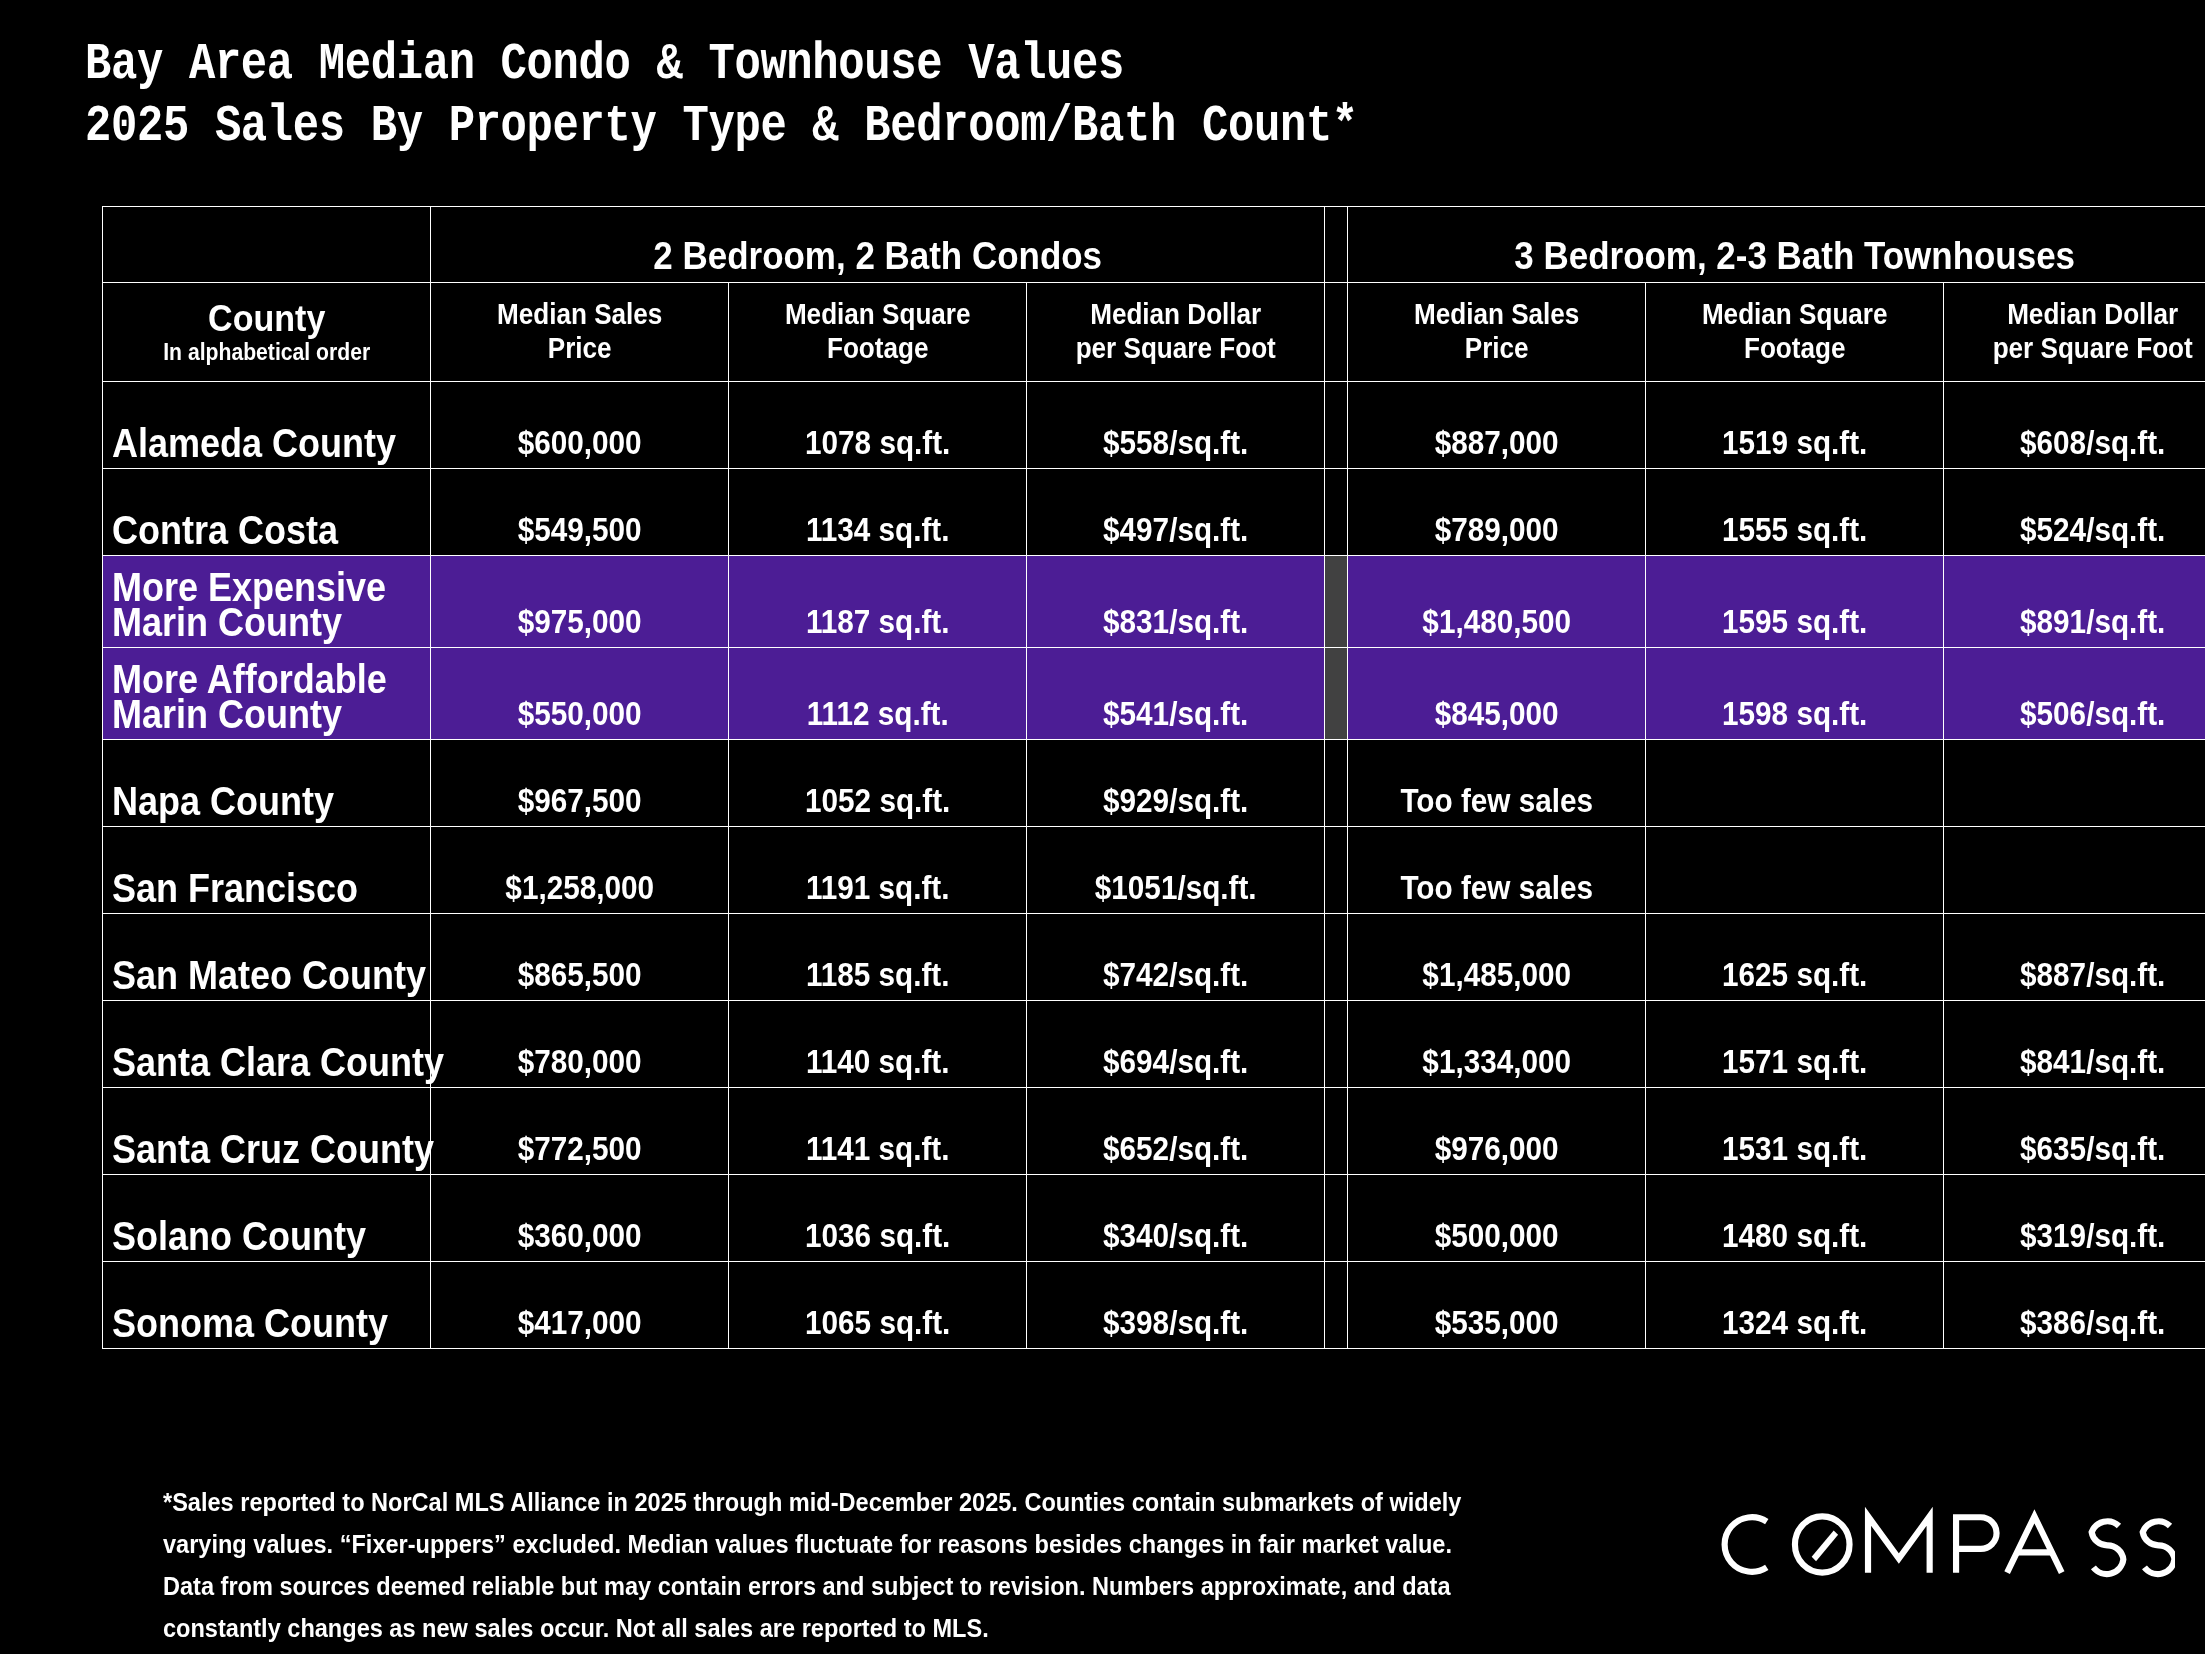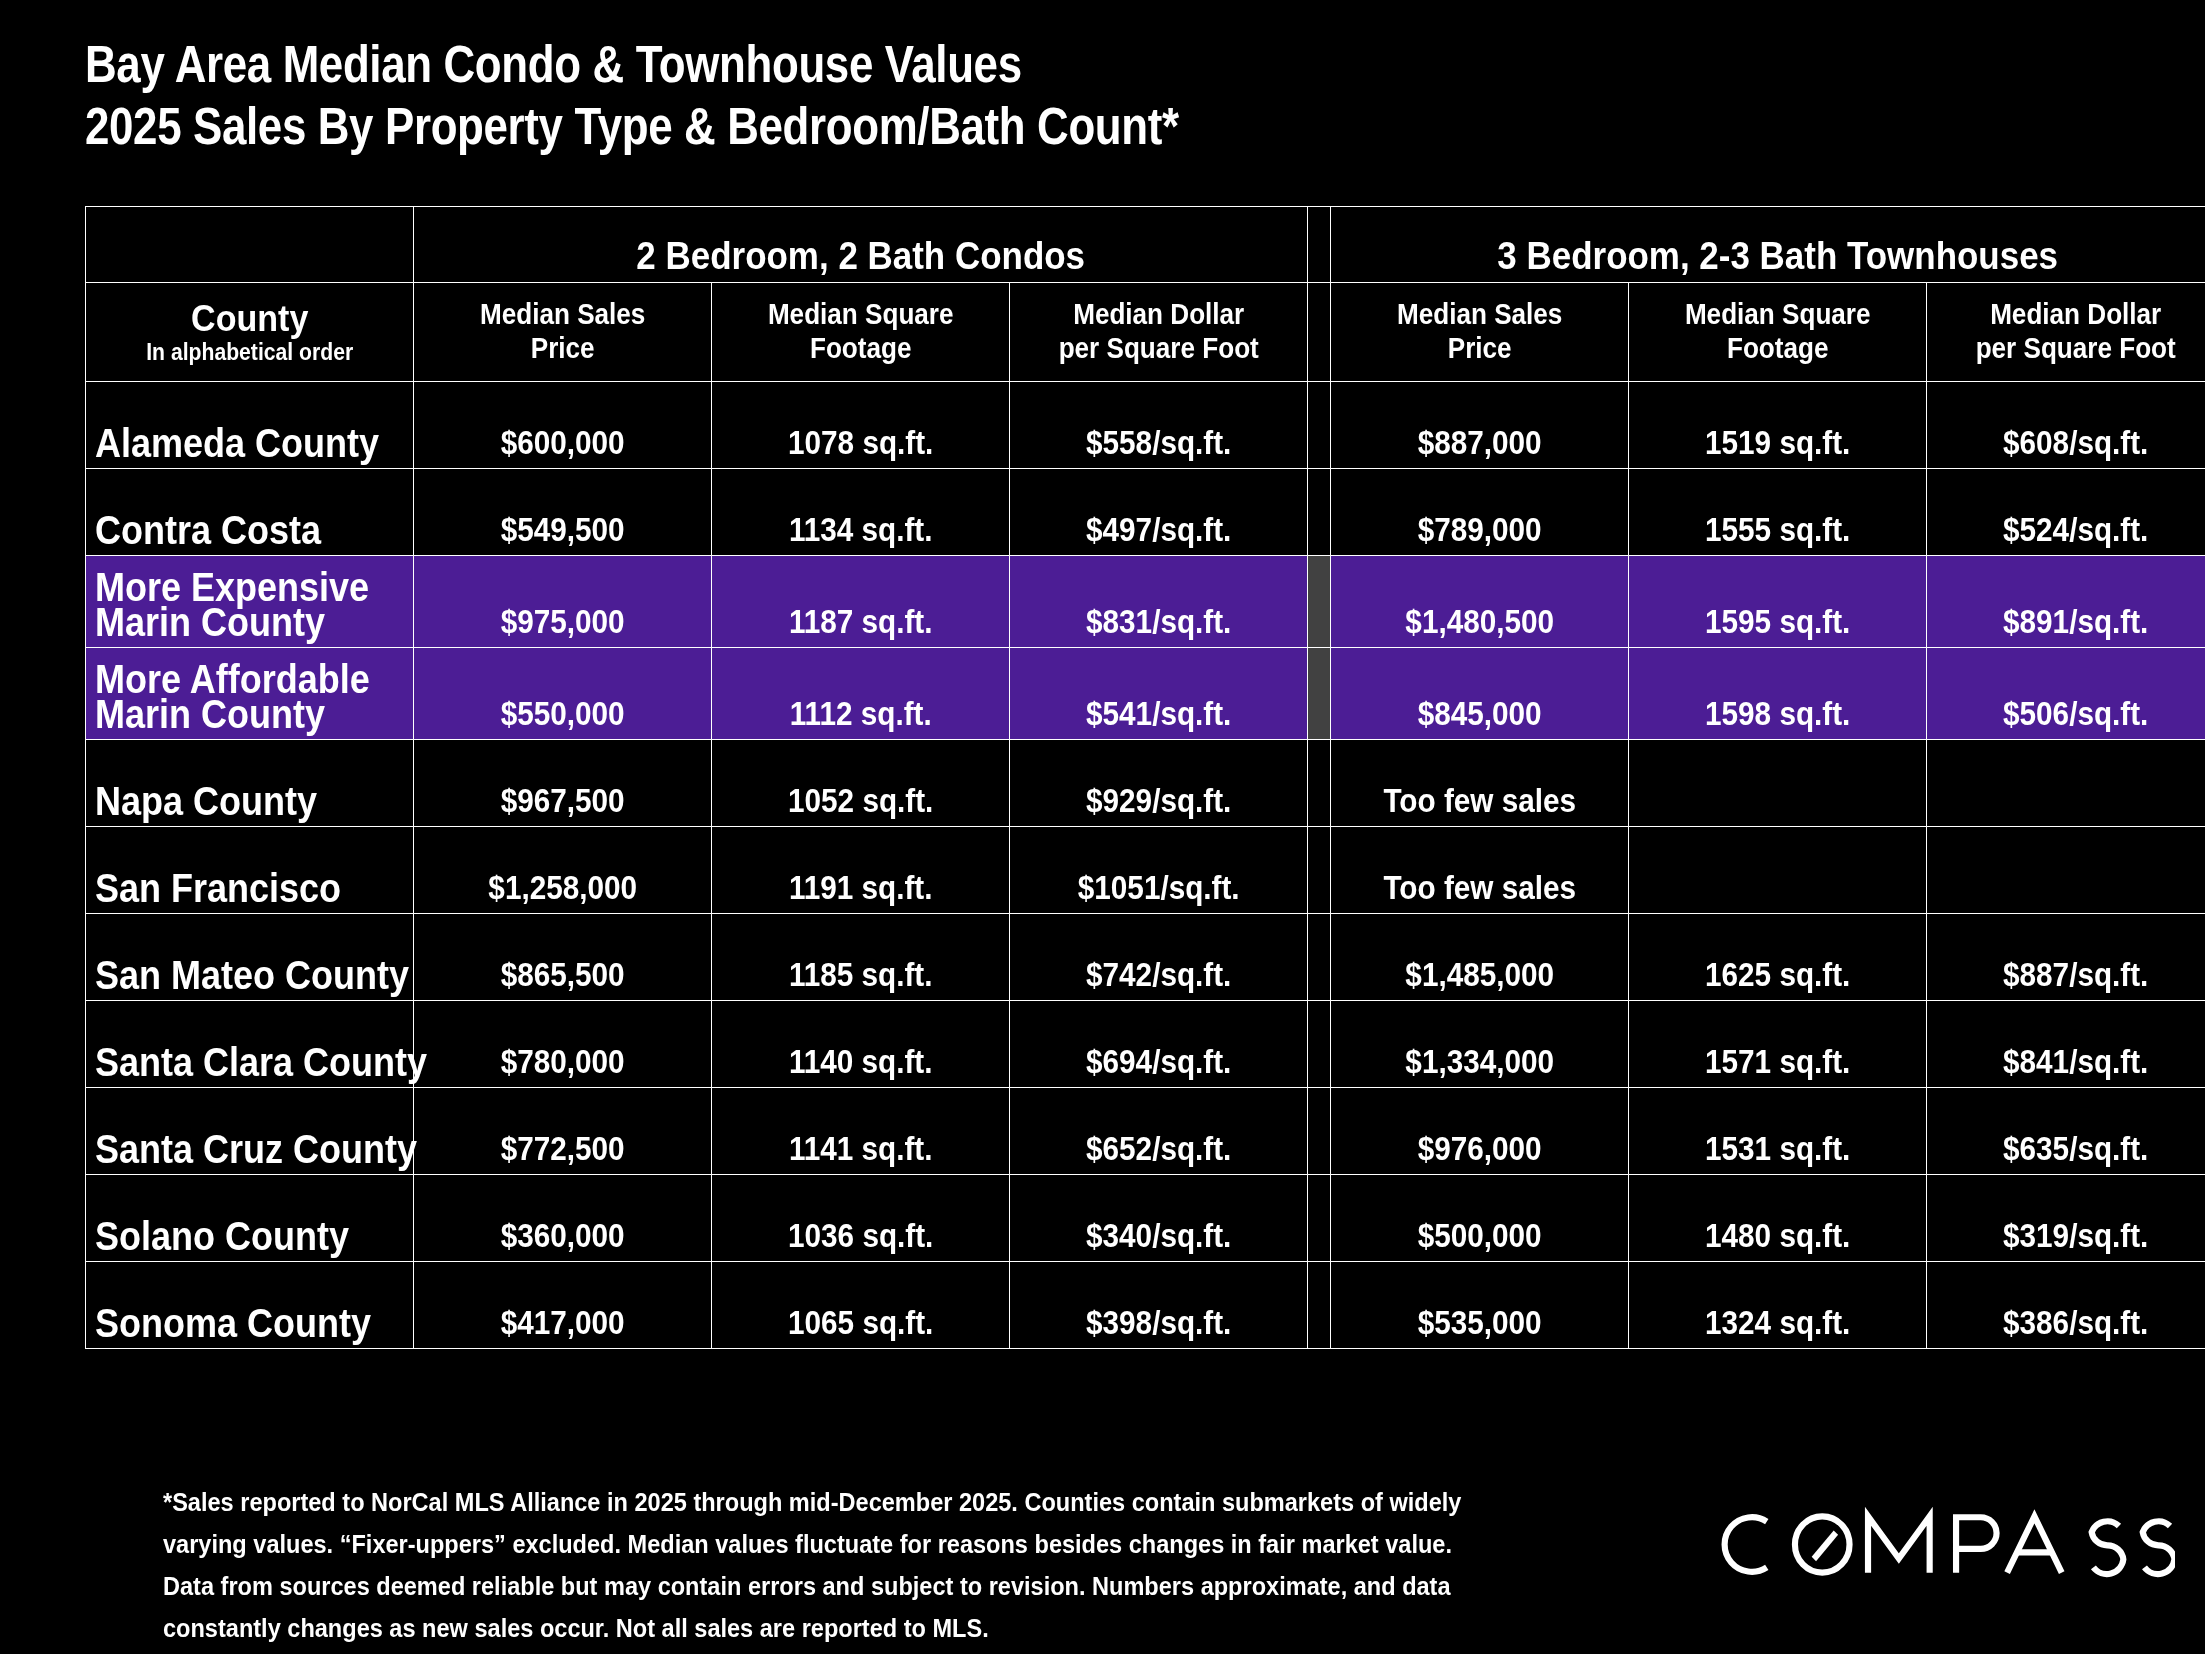--- a/index.html
+++ b/index.html
@@ -7,21 +7,21 @@
     width: 2206px; height: 1654px;
     background: #000;
     font-family: "Liberation Sans", "DejaVu Sans", sans-serif;
     color: #fff;
     overflow: hidden;
   }
   .page { position: relative; width: 2206px; height: 1654px; padding: 0; }
 
   
   .header { position: absolute; left: 0; top: 0; width: 2206px; height: 201px; }
-  .titleblock { position: absolute; left: 85px; top: 37px; }
+  .titleblock { position: absolute; left: 85px; top: 37px; font-family: Liberation Mono, monospace; }
   .title-line {
     font-weight: bold;
     font-size: 51px;
     line-height: 55px;
     letter-spacing: -0.4px;
     transform: scaleX(0.86);
     transform-origin: left center;
     white-space: nowrap;
   }
   .title-line.sub { margin-top: 7px; }
@@ -33,21 +33,21 @@
   .note-line {
     font-weight: bold;
     font-size: 30px;
     line-height: 39px;
     transform: scaleX(0.88);
     transform-origin: right center;
     white-space: nowrap;
   }
 
   
-  .table-wrap { position: absolute; left: 85px; top: 206px; width: 2047px; }
+  .table-wrap { position: absolute; left: 102px; top: 206px; width: 2047px; }
   table.grid { border-collapse: collapse; table-layout: fixed; width: 2047px; }
   table.grid td {
     border: 1.8px solid #ffffff;
     vertical-align: bottom;
     padding: 0 8.8px 7px 8.8px;
     font-weight: bold;
     color: #fff;
   }
   
   col.c-county { width: 328px; }

